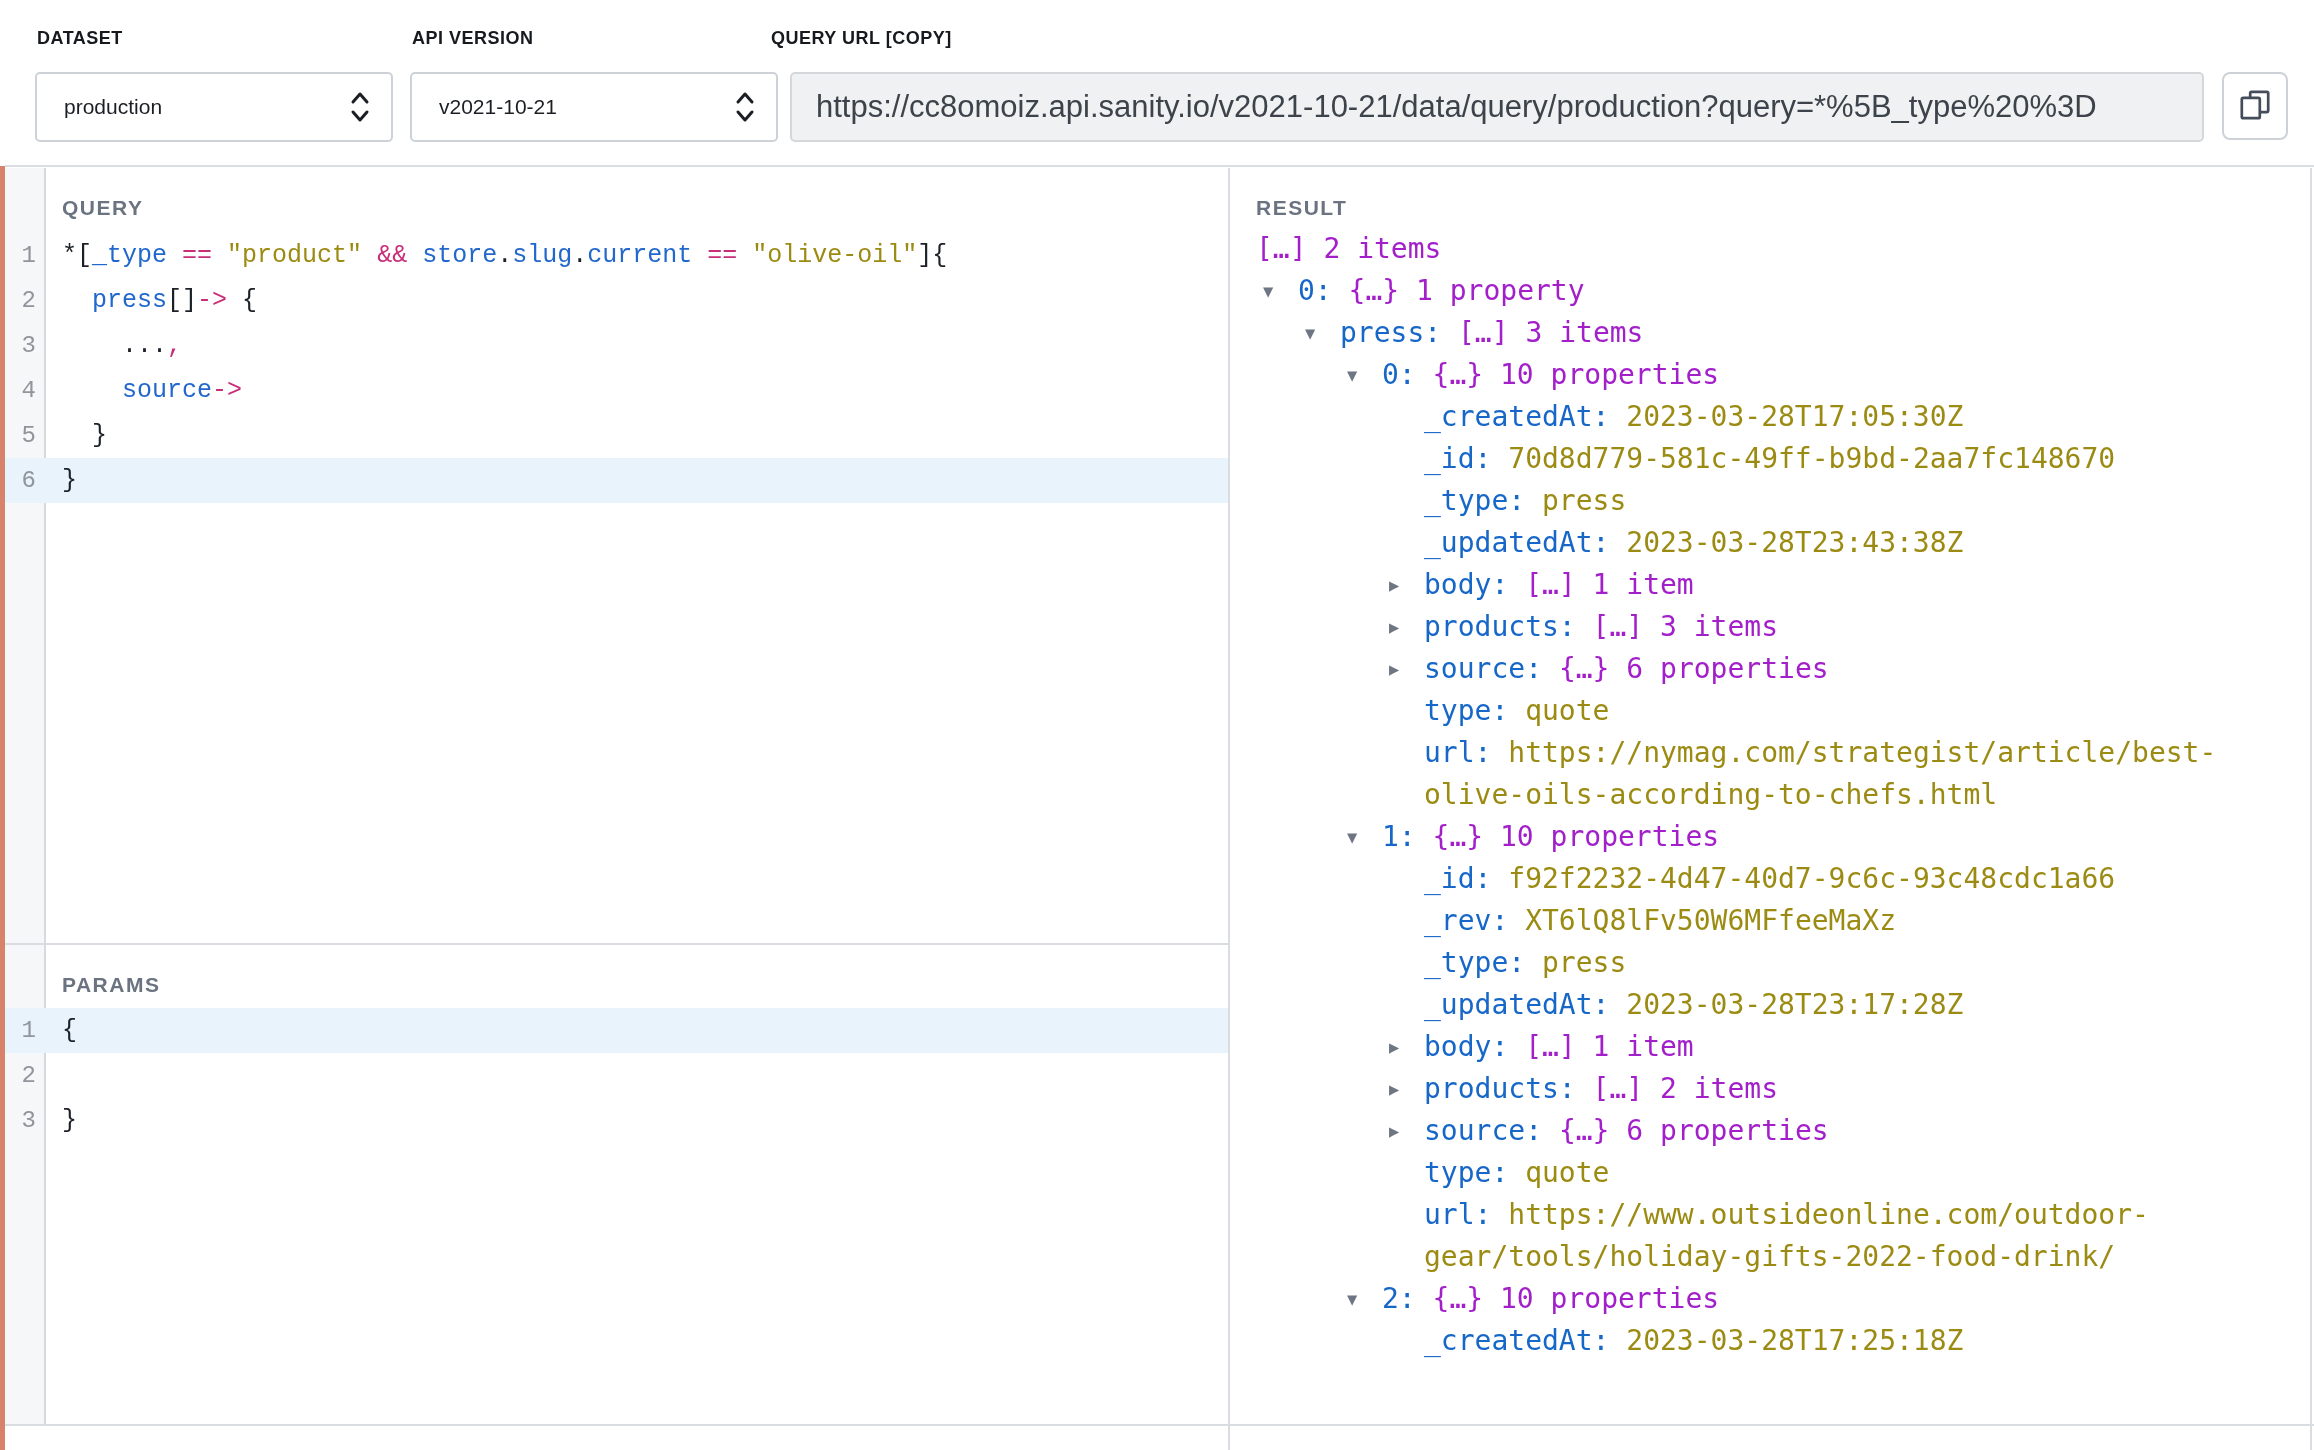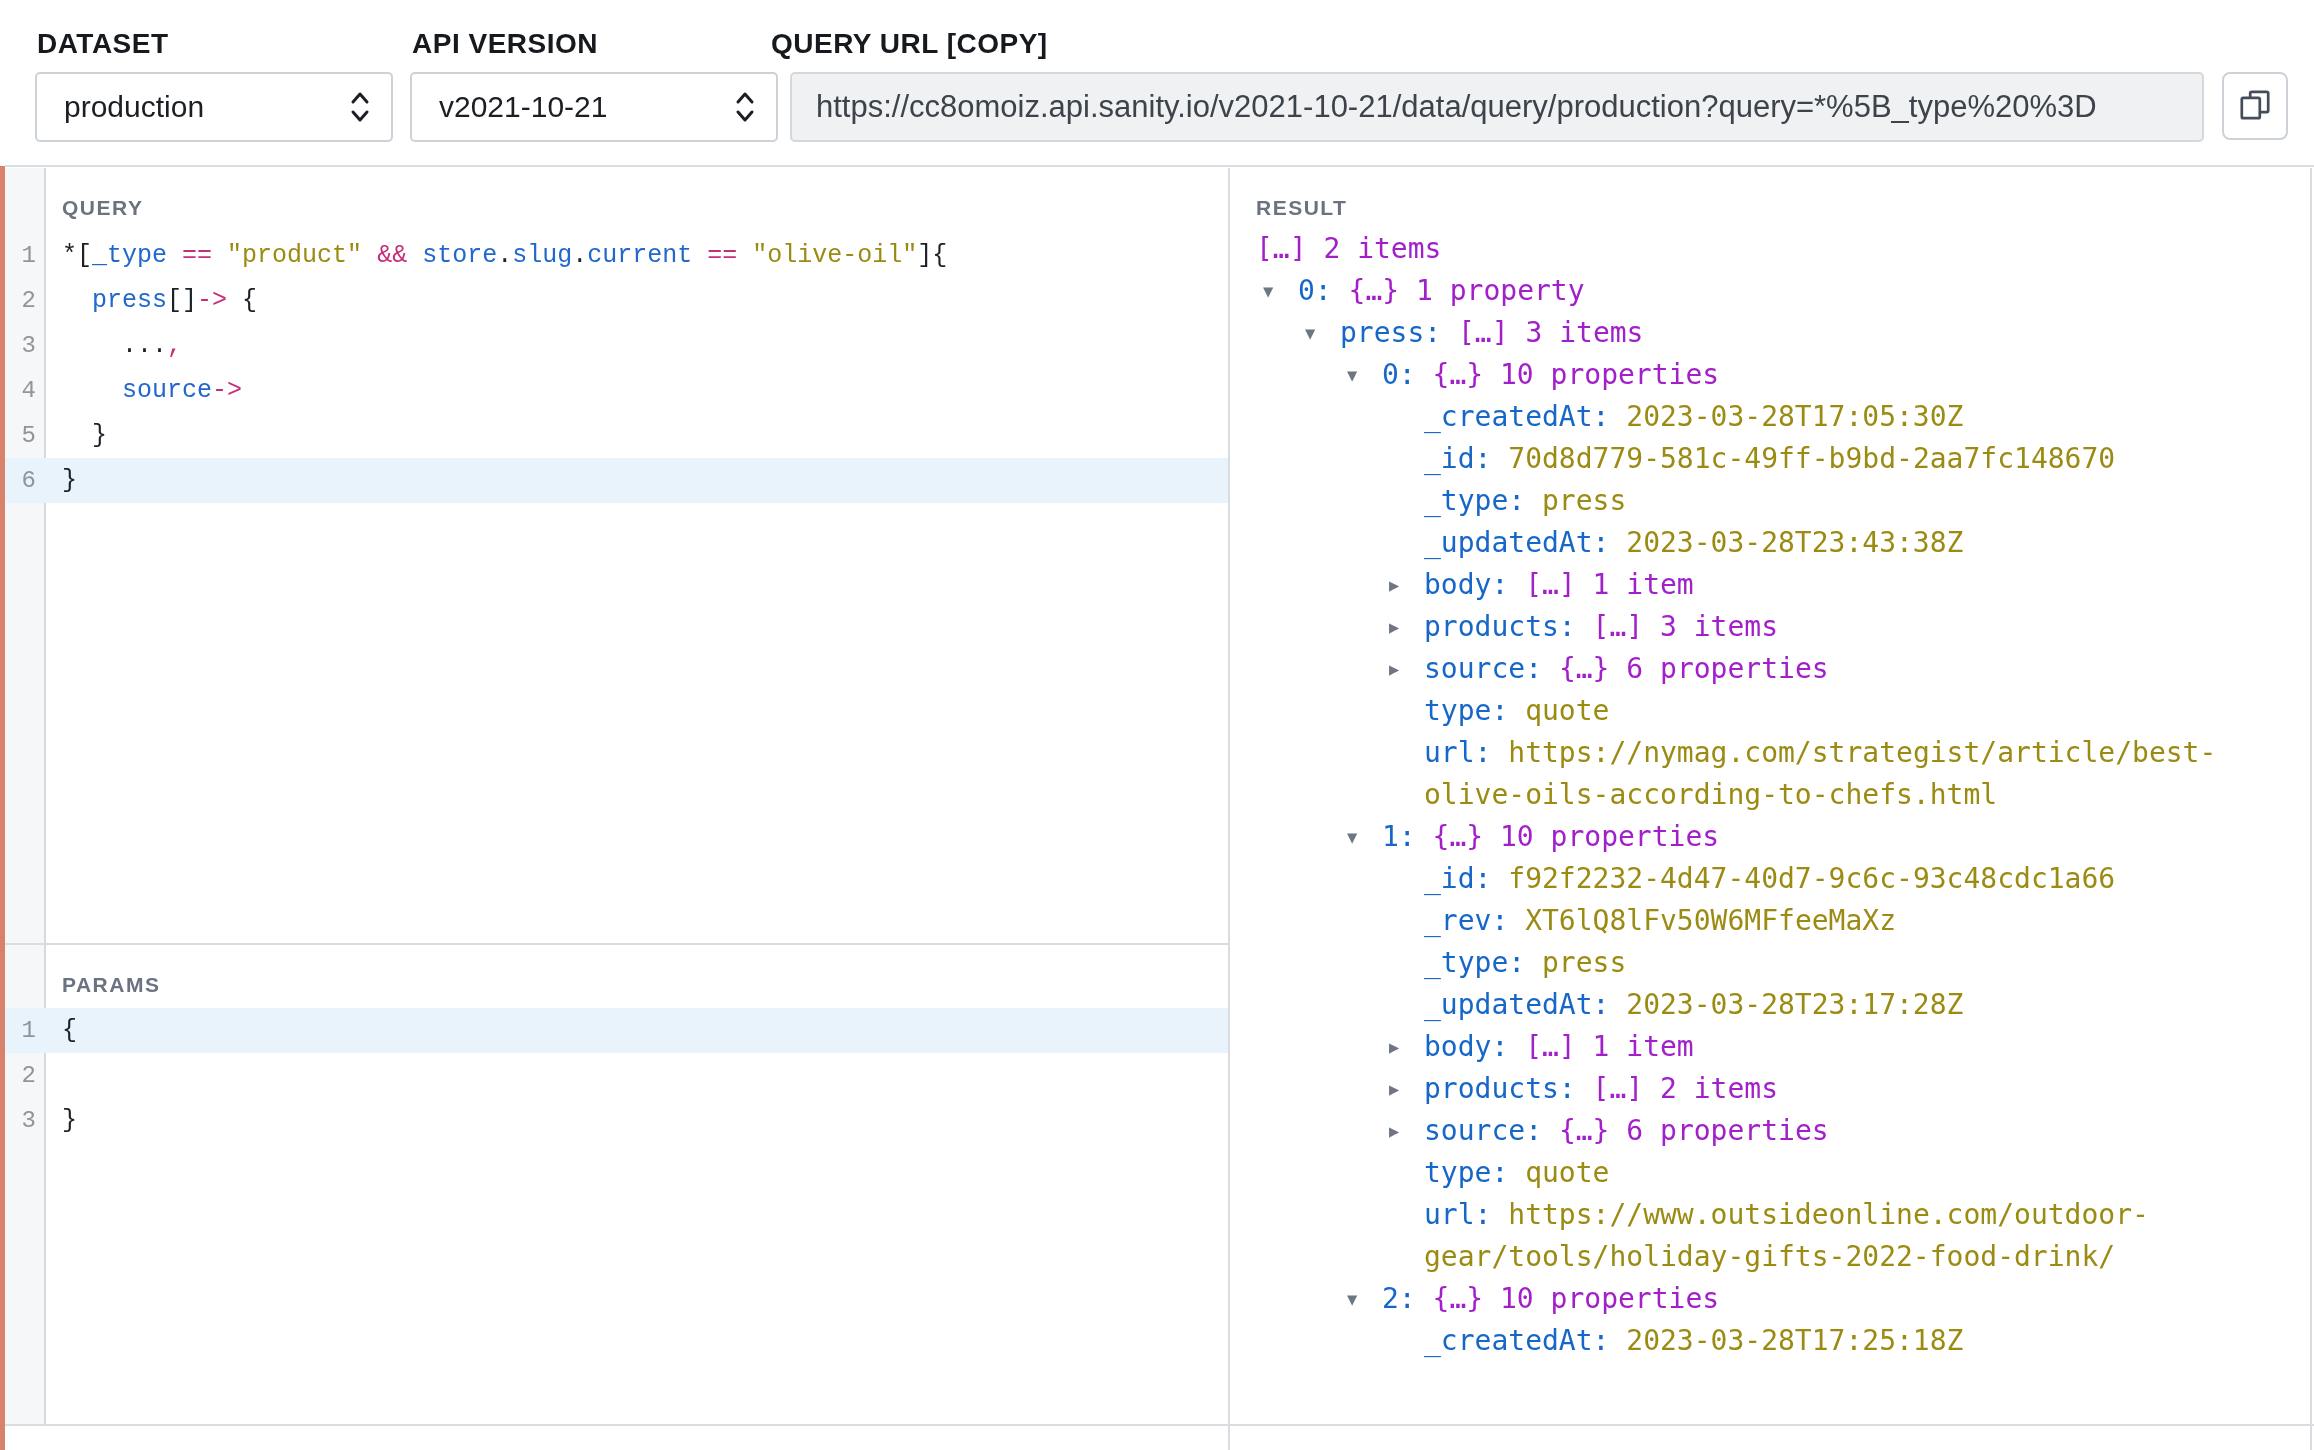--- a/index.html
+++ b/index.html
@@ -5,26 +5,26 @@
   * { margin:0; padding:0; box-sizing:border-box; }
   html,body { width:2314px; height:1450px; background:#fff; overflow:hidden;
               font-family:"Liberation Sans", sans-serif; }
 
   
   .accent { position:absolute; left:0; top:0; width:5px; height:1450px; background:#d8826b; }
 
   
   .topbar { position:absolute; left:0; top:0; width:2314px; height:166px; background:#fff; }
   .topbar-rule { position:absolute; left:5px; top:165px; width:2309px; height:2px; background:#dadde1; }
-  .flabel { position:absolute; top:28px; height:26px; font-size:28px; font-weight:700;
+  .flabel { position:absolute; top:28px; height:26px; font-size:18px; font-weight:700;
             color:#16191d; letter-spacing:.5px; white-space:nowrap; }
   .selectbox { position:absolute; top:72px; height:70px; background:#fff;
                border:2px solid #ccd2d7; border-radius:5px; display:flex; align-items:center;
                justify-content:space-between; padding:0 20px 0 27px; cursor:pointer; }
-  .selval { font-size:30px; color:#1b1f24; white-space:nowrap; }
+  .selval { font-size:21px; color:#1b1f24; white-space:nowrap; }
   .chev svg { display:block; }
   .urlinput { position:absolute; top:72px; height:70px; background:#f0f1f2;
               border:2px solid #d5d8db; border-radius:5px; font-size:31px; color:#3c434b;
               padding:0 24px; font-family:"Liberation Sans", sans-serif; white-space:nowrap;
               overflow:hidden; text-overflow:clip; outline:none; }
   .copybtn { position:absolute; left:2222px; top:72px; width:66px; height:68px; background:#fff;
              border:2px solid #ccd2d7; border-radius:8px; display:flex; align-items:center;
              justify-content:center; cursor:pointer; }
 
   

